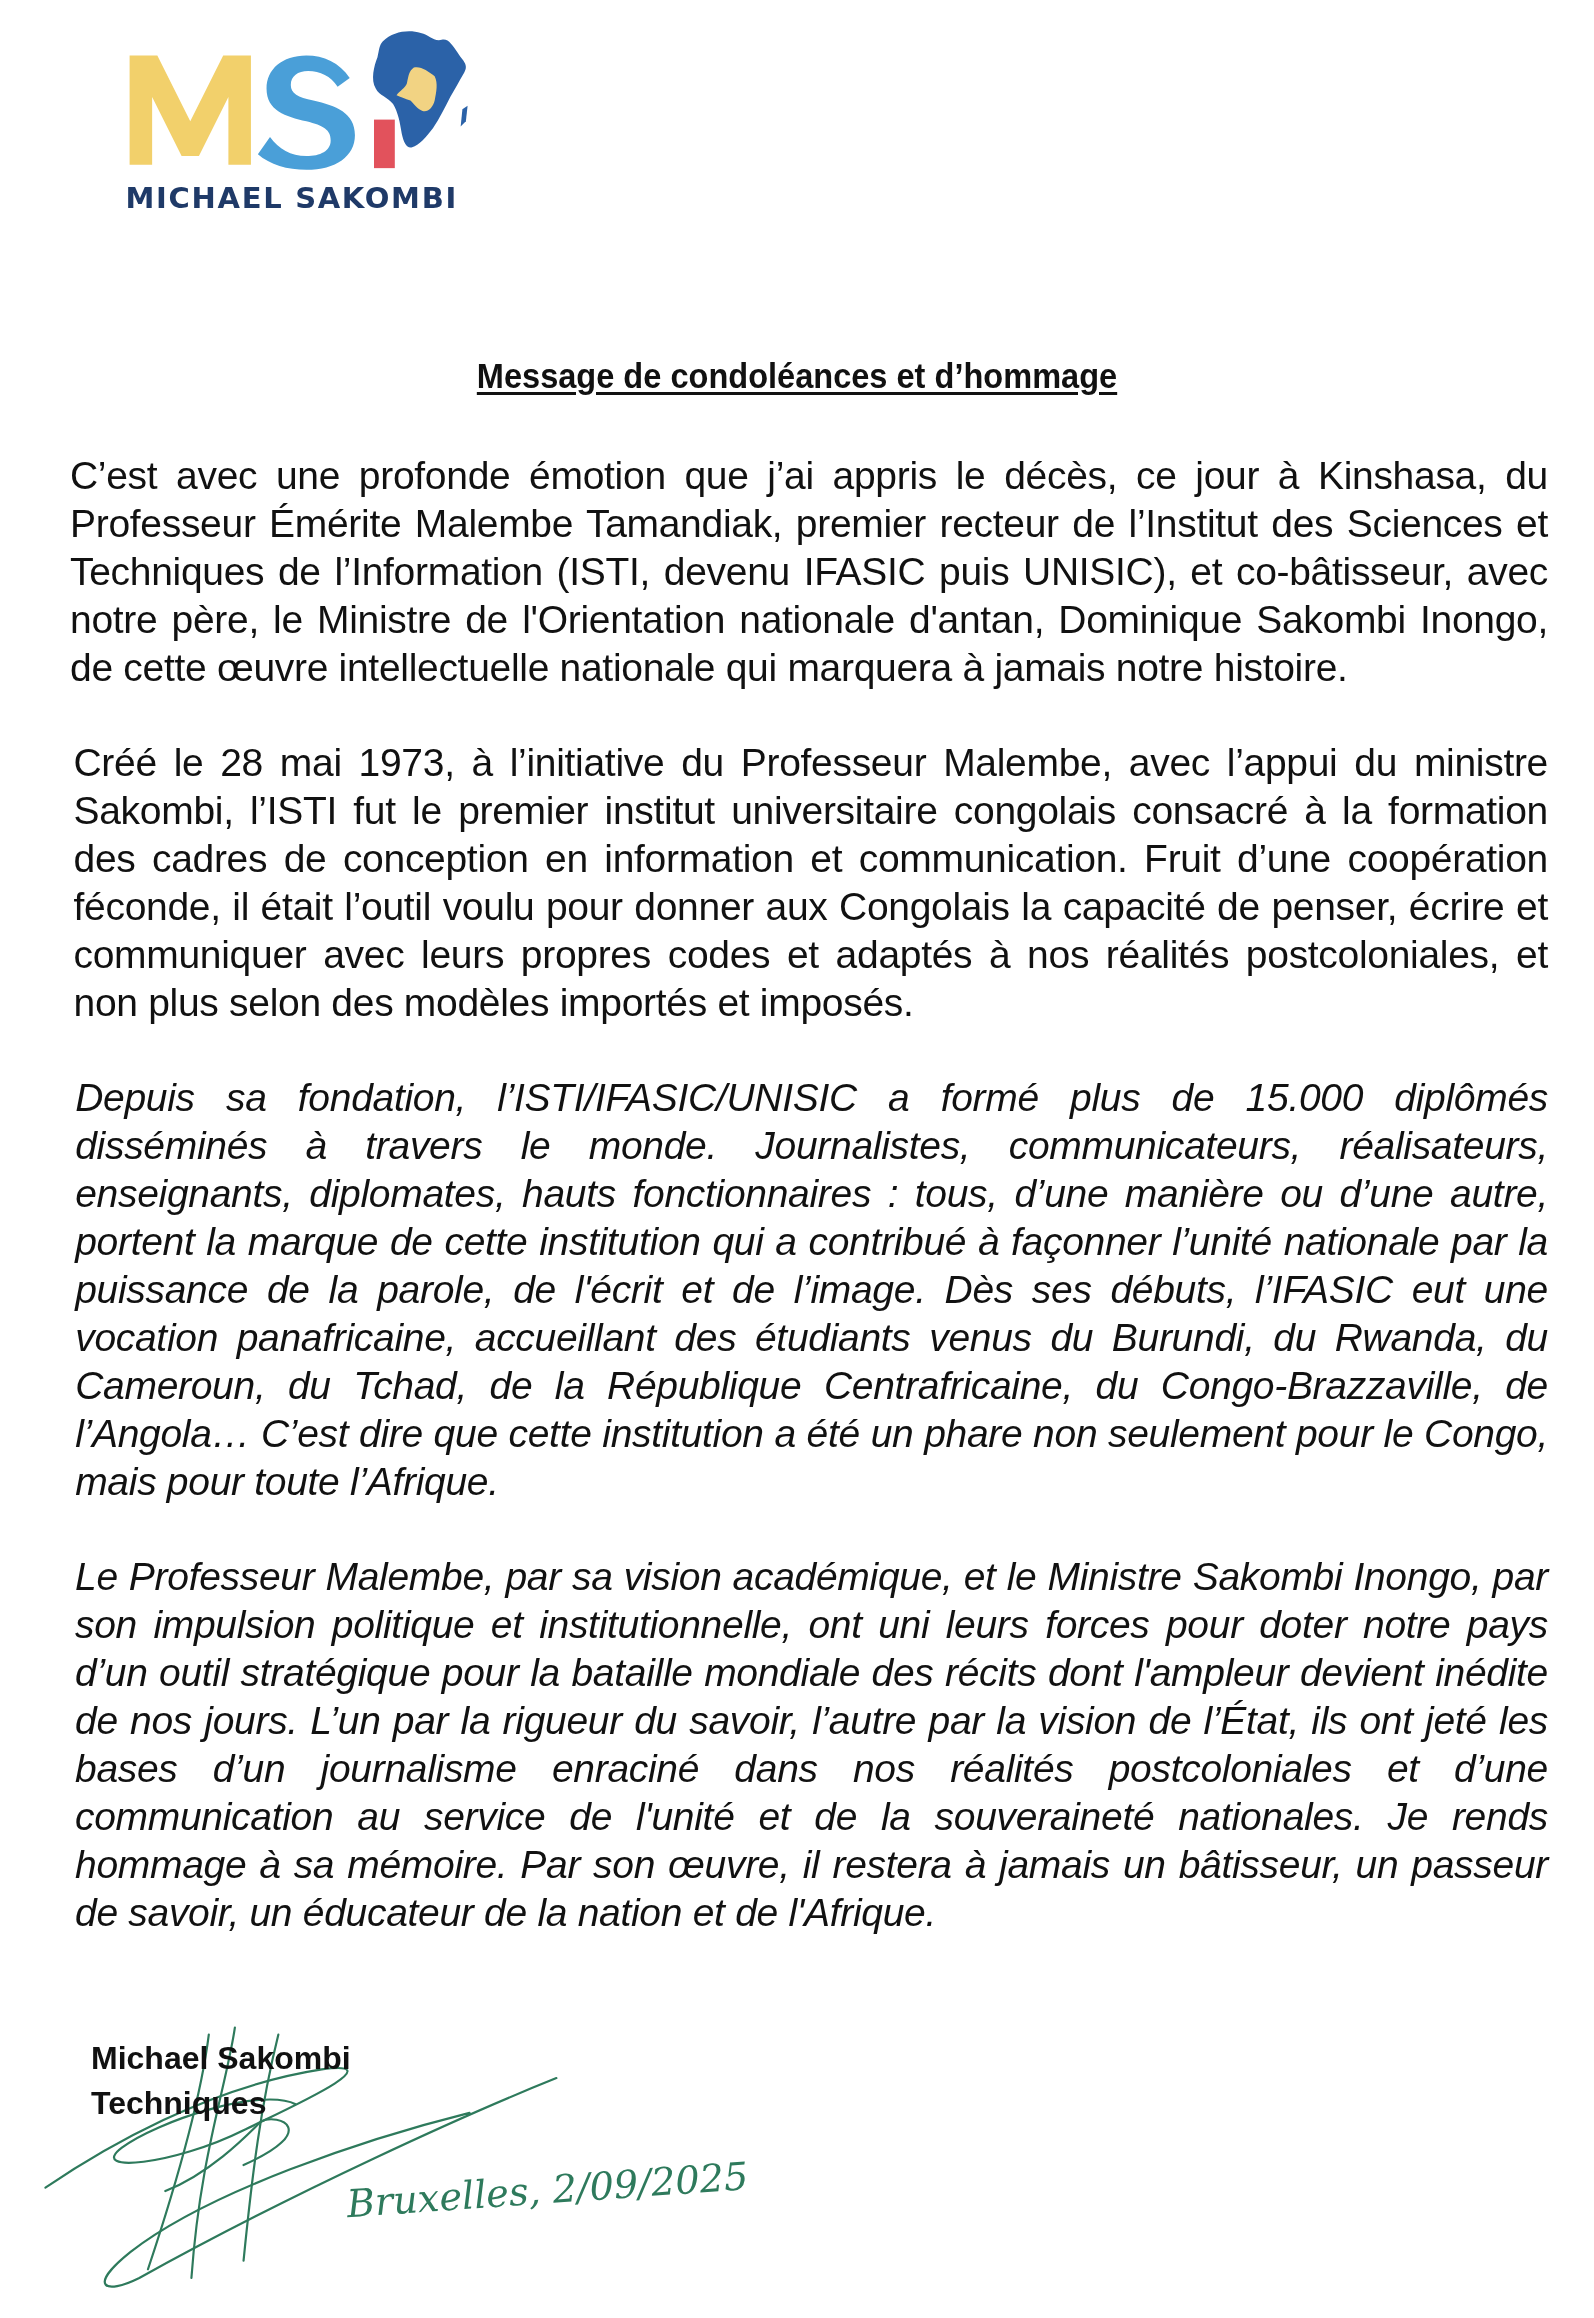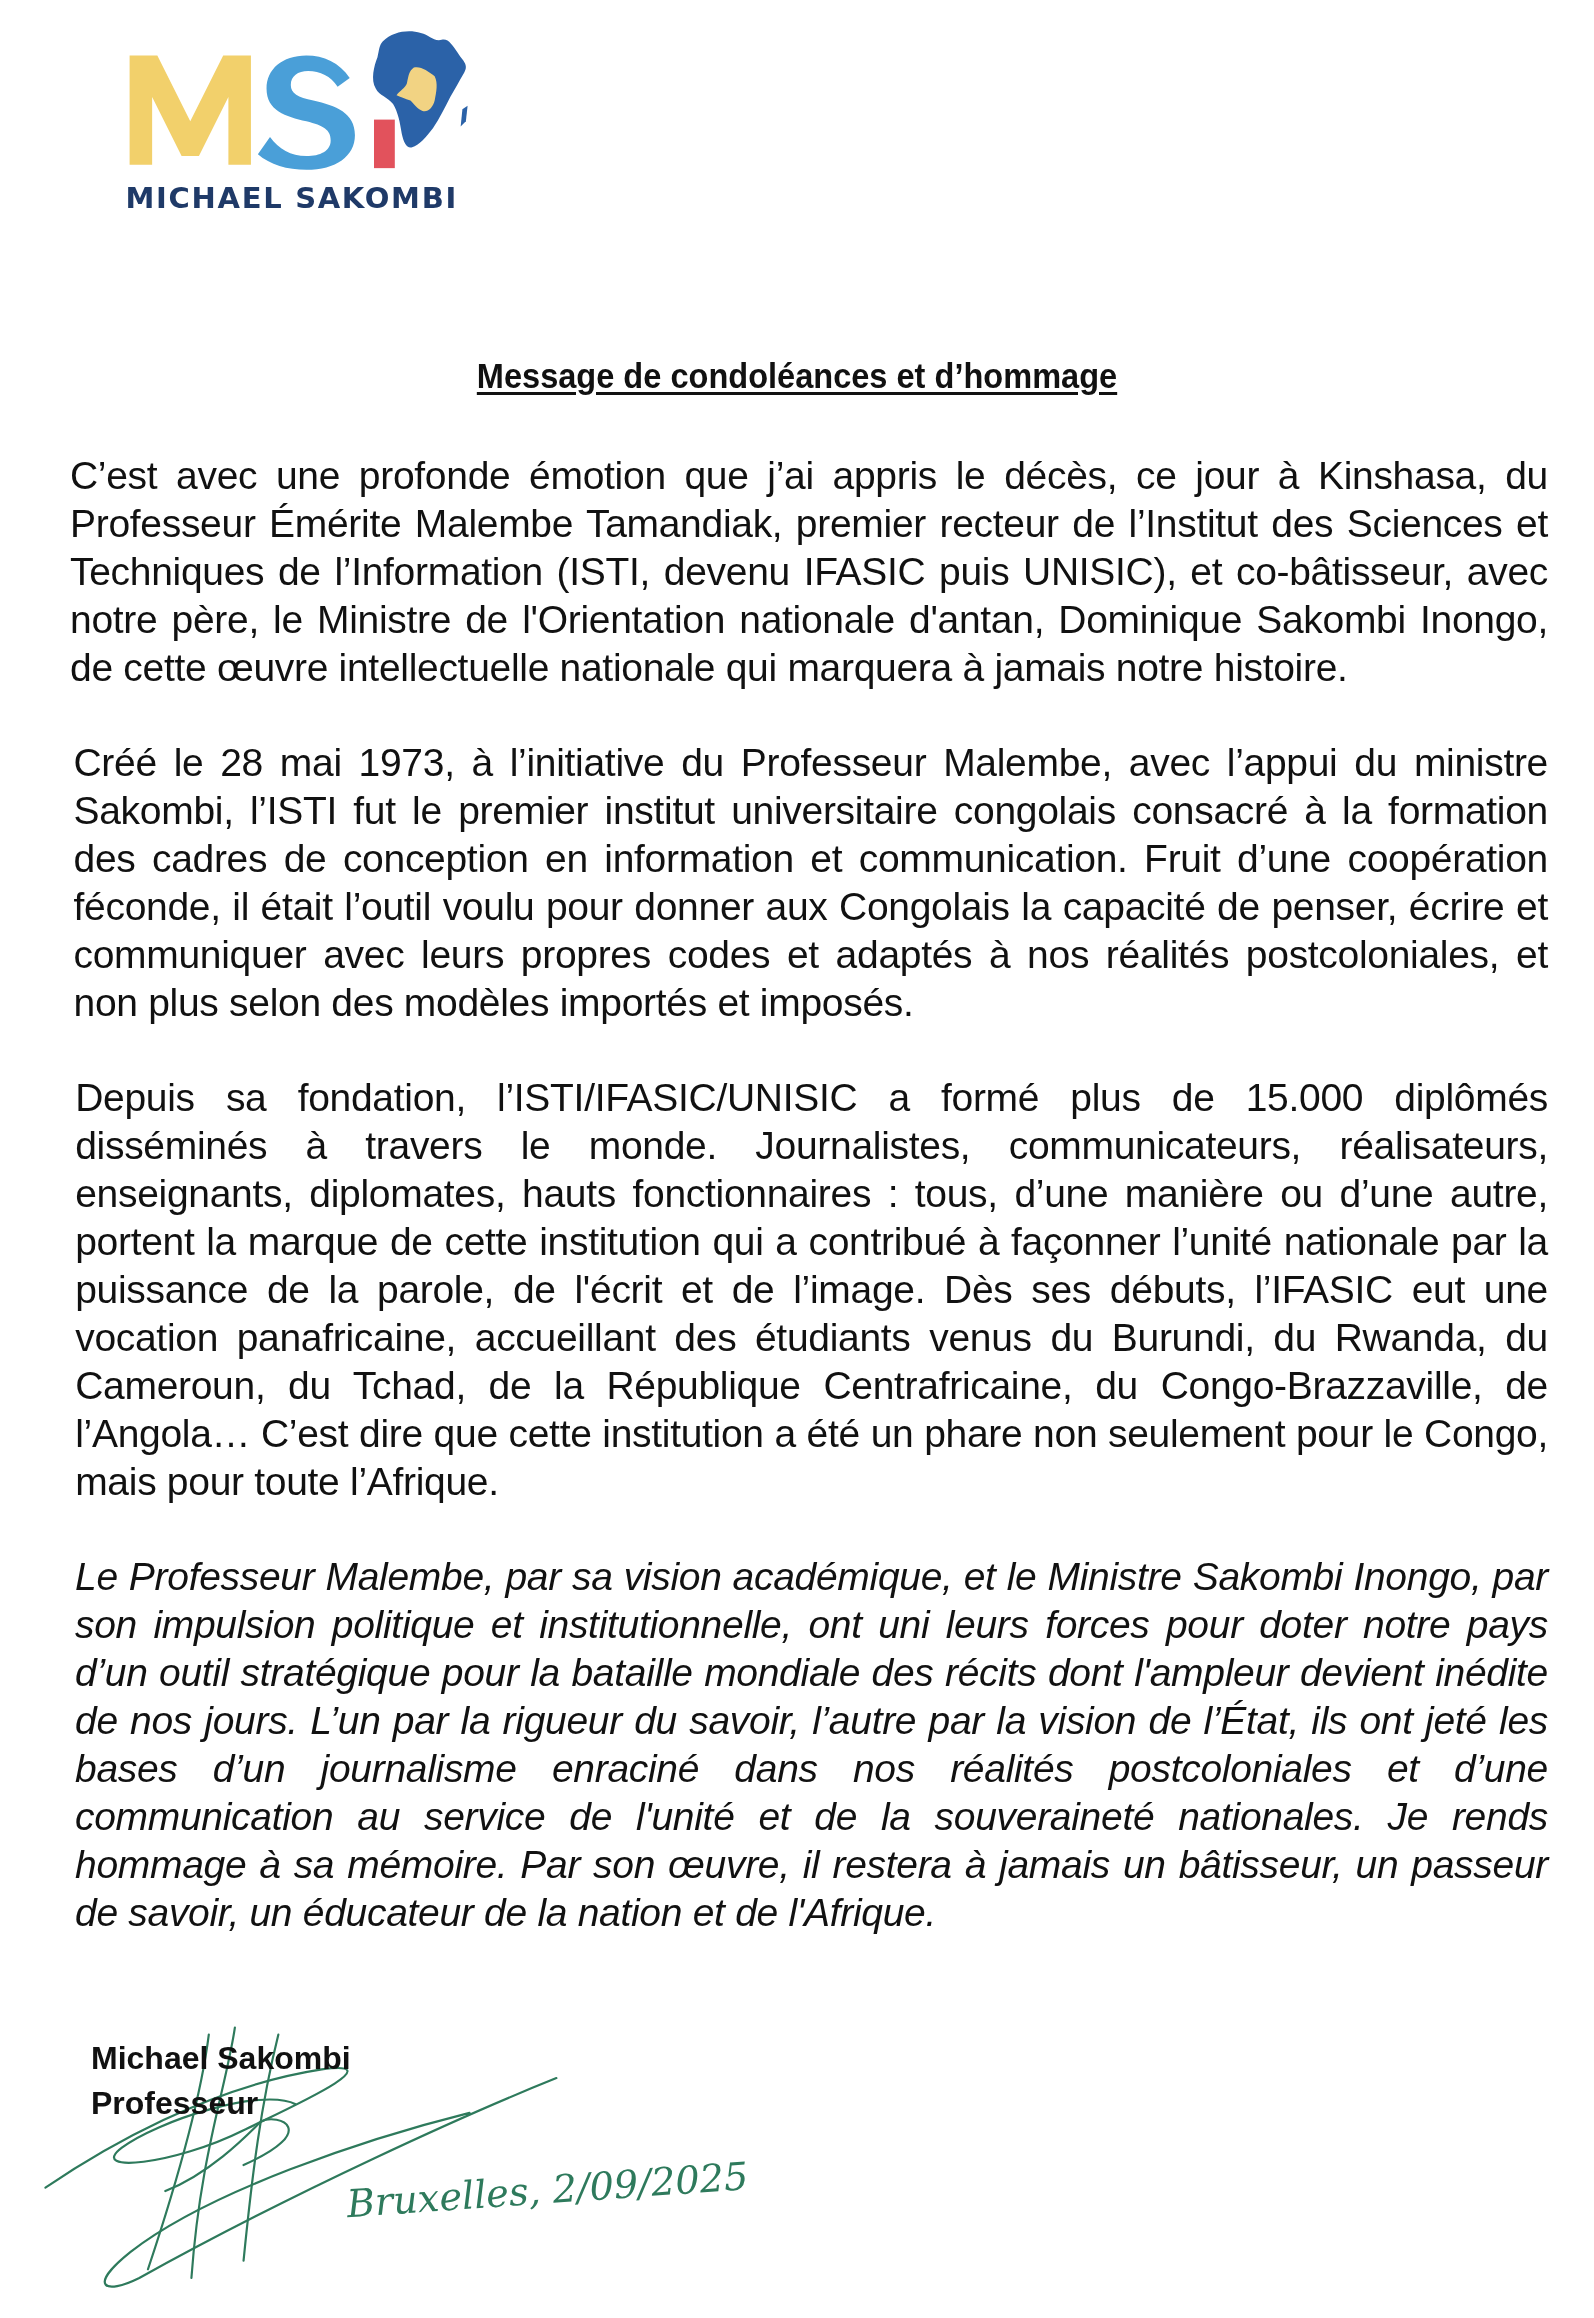--- a/index.html
+++ b/index.html
@@ -9,21 +9,21 @@
   .logo svg { position: absolute; left: 0; top: 0; }
   .logo-name { position: absolute; left: 3.5px; top: 155px; font-family: "DejaVu Sans", sans-serif;
                font-size: 29px; font-weight: bold; letter-spacing: 1.7px; color: #1f3a68; white-space: nowrap; }
   .title { position: absolute; left: 0; width: 1594px; top: 356px; text-align: center;
            font-size: 35px; font-weight: bold; text-decoration: underline; text-underline-offset: 4.3px;
            transform: scaleX(0.93); }
   .body-text { position: absolute; left: 70px; width: 1478px; top: 452px; font-size: 39px;
                line-height: 48px; text-align: justify; }
   .body-text p { margin: 0 0 47px 0; letter-spacing: -0.3px; }
   .body-text p.p2 { margin-left: 3.5px; }
-  .body-text p.p3 { margin-left: 5.2px; }
+  .body-text p.p3 { margin-left: 5.2px; font-style: italic; }
   .body-text p.p4 { margin-left: 5px; font-style: italic; }
   .body-text p.p5 { margin-left: 10.4px; }
   .sig-name { position: absolute; left: 91px; top: 2036px; font-size: 32px; font-weight: bold; line-height: 45px; }
   .sig-svg { position: absolute; left: 35px; top: 2017px; }
 </style>
 </head>
 <body>
 
 <div class="logo">
   <svg width="348" height="156" viewBox="0 0 400 180">
@@ -56,15 +56,15 @@
     <path d="M12 196 C80 150 200 80 330 60 C420 48 280 110 240 130 C160 170 60 180 100 150 C140 120 260 80 300 100"></path>
     <path d="M230 12 C220 80 190 160 180 300 M200 20 C190 100 160 200 130 290 M280 20 C260 100 250 180 240 280"></path>
     <path d="M600 70 C500 110 300 200 120 300 C80 320 60 310 110 270 C200 200 380 140 500 110"></path>
     <path d="M150 200 C200 180 240 140 260 120 C280 110 330 130 240 170"></path>
   </g>
   <text x="360" y="230" fill="#2e7a5c" font-family="'DejaVu Serif', serif" font-style="italic" font-size="44" transform="rotate(-4 360 230)">Bruxelles, 2/09/2025</text>
 </svg>
 
 <div class="sig-name">
   <div>Michael Sakombi</div>
-  <div>Professeur</div>
+  <div>Techniques</div>
 </div>
 
 
 </body></html>

